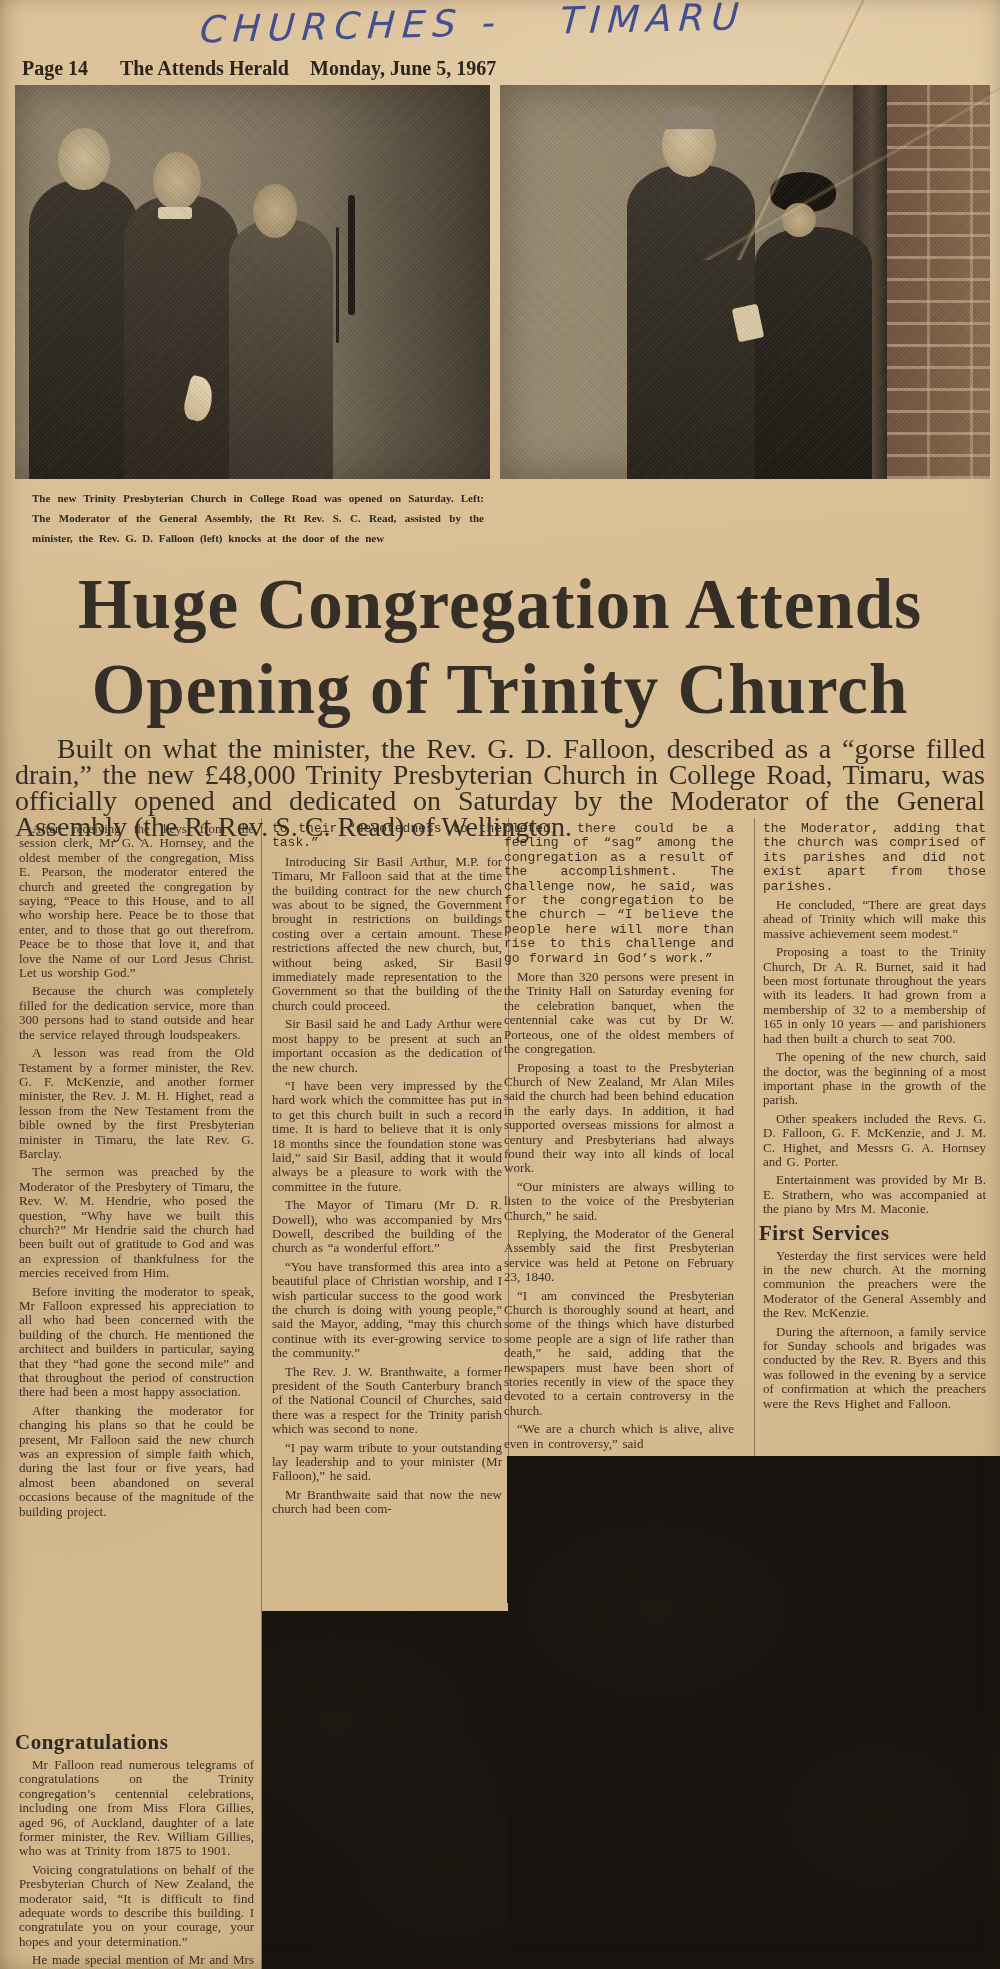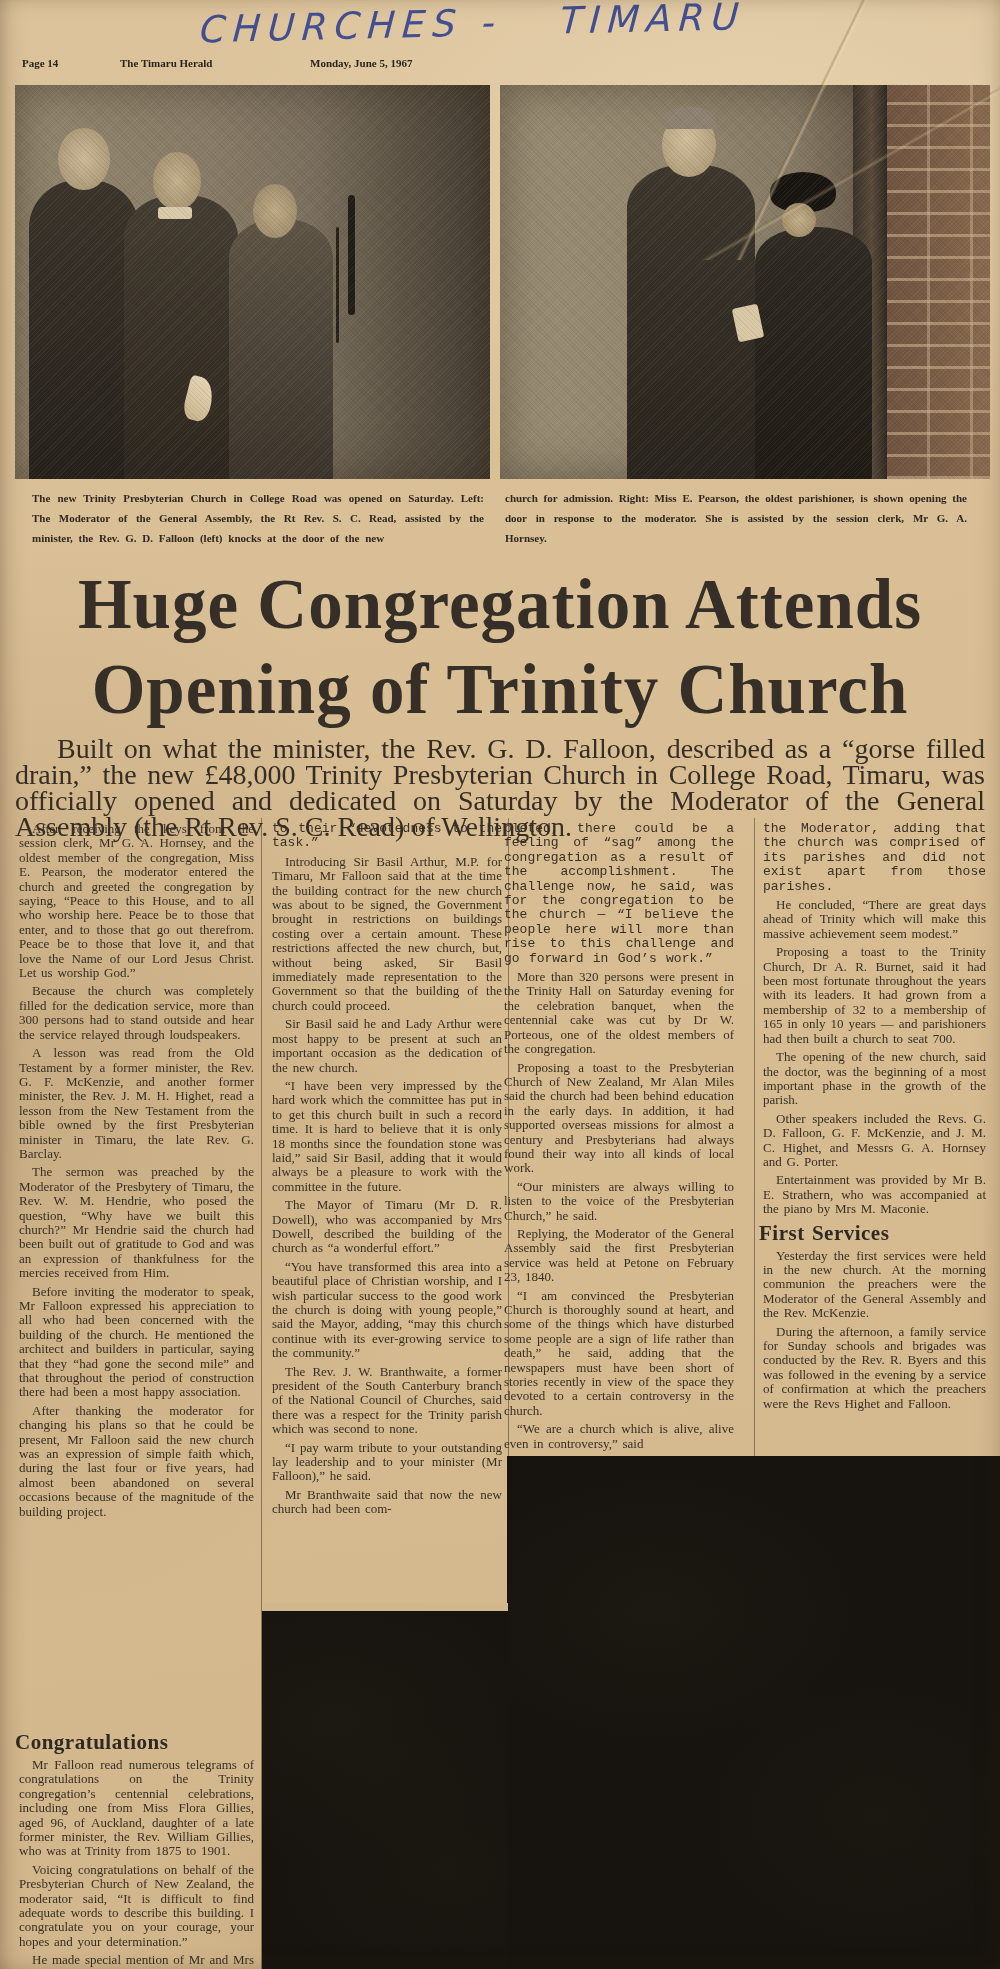--- a/index.html
+++ b/index.html
@@ -15,21 +15,21 @@
     background:
       linear-gradient(116deg, transparent 49.6%, rgba(122,92,52,.35) 50%, rgba(240,222,186,.38) 50.45%, transparent 51%),
       linear-gradient(150deg, transparent 64.6%, rgba(122,92,52,.22) 65%, rgba(240,222,186,.25) 65.5%, transparent 66.1%);}
   .edge-shadow{position:absolute;inset:0;pointer-events:none;z-index:7;
     box-shadow:inset 14px 6px 28px -18px rgba(60,40,20,.55), inset -10px -8px 30px -20px rgba(60,40,20,.5);}
 
   .handwriting{position:absolute;left:200px;top:2px;width:520px;display:flex;gap:58px;
     font-family:"DejaVu Sans",sans-serif;font-style:italic;font-size:37px;font-weight:400;
     color:#2e3f8e;letter-spacing:7px;transform:rotate(-1.4deg) skewX(-5deg);opacity:.88;white-space:nowrap;}
 
-  .masthead{position:absolute;left:22px;top:57px;width:640px;font-weight:bold;font-size:11px;
+  .masthead{position:absolute;left:22px;top:57px;width:640px;font-weight:bold;font-size:20px;
     color:#2b241d;display:flex;}
   .masthead span{white-space:nowrap;}
   .mh-page{width:98px;}
   .mh-paper{width:190px;}
 
   .photo{position:absolute;top:85px;height:394px;overflow:hidden;background:#8d8271;
     box-shadow:inset 0 0 46px rgba(45,36,22,.5);z-index:1;}
   .photo::after{content:"";position:absolute;inset:0;
     background:
       repeating-linear-gradient(45deg, rgba(40,32,22,.08) 0 1px, transparent 1px 3px),
@@ -105,21 +105,21 @@
 
 <div id="page">
 
   <div class="handwriting">
     <span>CHURCHES -</span>
     <span>TIMARU</span>
   </div>
 
   <div class="masthead">
     <span class="mh-page">Page 14</span>
-    <span class="mh-paper">The Timaru Herald</span>
+    <span class="mh-paper">The Attends Herald</span>
     <span class="mh-date">Monday, June 5, 1967</span>
   </div>
 
   <div class="photo" id="photo-left">
     <div class="ph pl-robe1"></div>
     <div class="ph pl-robe2"></div>
     <div class="ph pl-robe3"></div>
     <div class="ph pl-head1"></div>
     <div class="ph pl-head2"></div>
     <div class="ph pl-head3"></div>
@@ -134,21 +134,20 @@
     <div class="ph pr-man"></div>
     <div class="ph pr-man-head"></div>
     <div class="ph pr-man-hair"></div>
     <div class="ph pr-woman"></div>
     <div class="ph pr-woman-hat"></div>
     <div class="ph pr-woman-face"></div>
     <div class="ph pr-paper"></div>
   </div>
 
   <div class="caption" id="caption-left">The new Trinity Presbyterian Church in College Road was opened on Saturday.  Left: The Moderator of the General Assembly, the Rt Rev. S. C. Read, assisted by the minister, the Rev. G. D. Falloon (left) knocks at the door of the new</div>
-  <div class="caption" id="caption-right">church for admission.  Right: Miss E. Pearson, the oldest parishioner, is shown opening the door in response to the moderator.  She is assisted by the session clerk, Mr G. A. Hornsey.</div>
 
   <div class="headline">
     <div>Huge Congregation Attends</div>
     <div>Opening of Trinity Church</div>
   </div>
 
   <div class="lead"><span class="lead-indent"></span><span>Built on what the minister, the Rev. G. D. Falloon, described as a “gorse filled drain,” the new £48,000 Trinity Presbyterian Church in College Road, Timaru, was officially opened and dedicated on Saturday by the Moderator of the General Assembly (the Rt Rev. S. C. Read) of Wellington.</span></div>
 
   <div class="col" id="col1a">
       <p>After receiving the keys from the session clerk, Mr G. A. Hornsey, and the oldest member of the congregation, Miss E. Pearson, the moderator entered the church and greeted the congregation by saying, “Peace to this House, and to all who worship here. Peace be to those that enter, and to those that go out therefrom. Peace be to those that love it, and that love the Name of our Lord Jesus Christ. Let us worship God.”</p>

